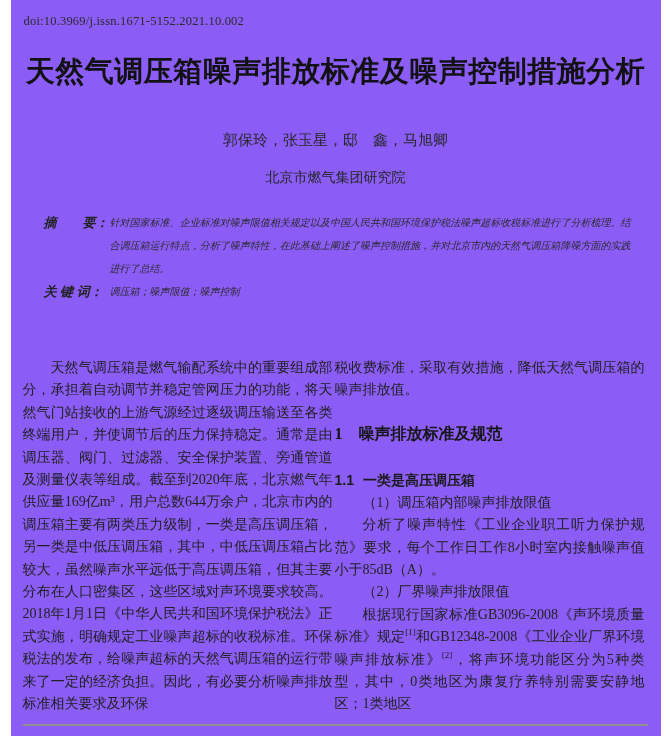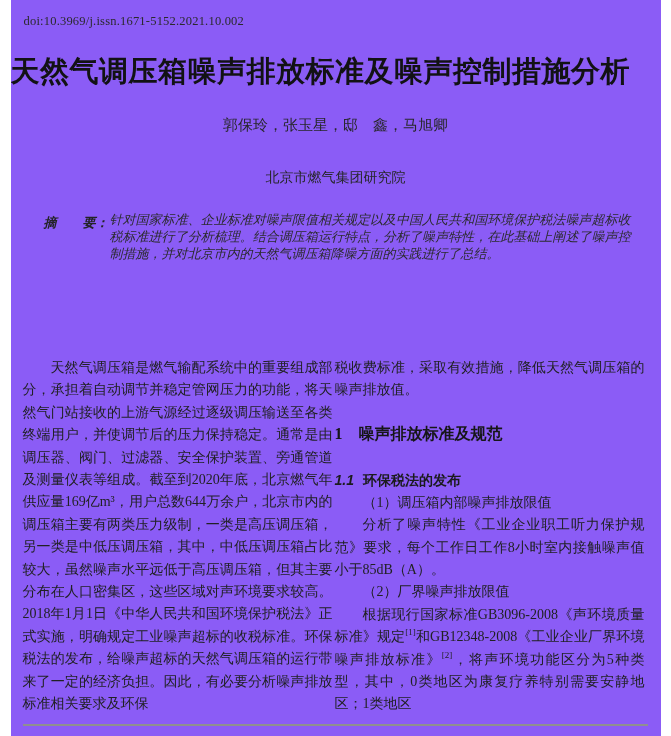--- a/index.html
+++ b/index.html
@@ -13,45 +13,45 @@
     font-family: "Liberation Serif", "DejaVu Serif", serif;
     color: #1f1f22;
     overflow: hidden;
   }
   .doi {
     position: absolute; left: 13px; top: 14px;
     font-size: 12.5px; letter-spacing: 0.2px; color: #2a2a2c;
   }
   .title {
     position: absolute; left: 0; right: 0; top: 52px;
-    text-align: left;
+    text-align: center;
     font-size: 29px; font-weight: 700; letter-spacing: 0.5px;
     color: #121214;
     font-family: "Liberation Serif", "DejaVu Serif", serif;
   }
   .authors {
-    position: absolute; left: 0; right: 0; top: 116px;
+    position: absolute; left: 0; right: 0; top: 131px;
     text-align: center; font-size: 15px; color: #27272a;
     font-family: "Liberation Sans", "DejaVu Sans", sans-serif;
   }
   .affiliation {
     position: absolute; left: 0; right: 0; top: 169px;
     text-align: center; font-size: 14px; color: #27272a;
     font-family: "Liberation Sans", "DejaVu Sans", sans-serif;
   }
   .meta { position: absolute; left: 33px; right: 30px; top: 211px; }
   .meta-row { display: flex; align-items: flex-start; }
   .meta-label {
     flex: 0 0 66px;
     font-weight: 700; font-size: 13px; line-height: 23px;
     font-family: "Liberation Sans", "DejaVu Sans", sans-serif;
     color: #232325; white-space: pre; font-style: italic;
   }
   .meta-text {
-    flex: 1; font-size: 13px; line-height: 17px;
+    flex: 1; font-size: 10px; line-height: 23px;
     font-style: italic; text-align: justify; color: #2b2b2d;
   }
   .columns {
     position: absolute; left: 12px; top: 357px;
     width: 638px; display: flex; gap: 2px;
   }
   .col { width: 310px; }
   .para {
     font-size: 14px; line-height: 22.4px;
     text-align: justify; color: #212124;
@@ -63,21 +63,21 @@
     color: #161618;
     font-family: Liberation Serif, serif;
   }
   .sec-h2 .sec-num { margin-right: 16px; }
   .sec-h3 {
     margin-top: 24px; margin-bottom: 1px;
     font-size: 14px; font-weight: 700; line-height: 22px;
     color: #1b1b1d;
     font-family: "Liberation Sans", "DejaVu Sans", sans-serif;
   }
-  .sec-h3 .sec-num { margin-right: 9px; font-style: italic; }
+  .sec-h3 .sec-num { margin-right: 9px; }
   sup { font-size: 9px; vertical-align: super; line-height: 0; }
   .bottom-rule {
     position: absolute; left: 12px; right: 13px; top: 724px;
     height: 2px; background: #8f8f90;
   }
 </style>
 </head>
 <body>
 
 <div class="page">
@@ -88,34 +88,38 @@
 
   <div class="authors">郭保玲，张玉星，邸　鑫，马旭卿</div>
 
   <div class="affiliation">北京市燃气集团研究院</div>
 
   <div class="meta">
     <div class="meta-row">
       <span class="meta-label">摘　　要：</span>
       <span class="meta-text">针对国家标准、企业标准对噪声限值相关规定以及中国人民共和国环境保护税法噪声超标收税标准进行了分析梳理。结合调压箱运行特点，分析了噪声特性，在此基础上阐述了噪声控制措施，并对北京市内的天然气调压箱降噪方面的实践进行了总结。</span>
     </div>
+    <div class="meta-row">
+      <span class="meta-label">关 键 词：</span>
+      <span class="meta-text">调压箱；噪声限值；噪声控制</span>
+    </div>
   </div>
 
   <div class="columns">
 
     <div class="col">
       <p class="para p-ind">天然气调压箱是燃气输配系统中的重要组成部分，承担着自动调节并稳定管网压力的功能，将天然气门站接收的上游气源经过逐级调压输送至各类终端用户，并使调节后的压力保持稳定。通常是由调压器、阀门、过滤器、安全保护装置、旁通管道及测量仪表等组成。截至到2020年底，北京燃气年供应量169亿m³，用户总数644万余户，北京市内的调压箱主要有两类压力级制，一类是高压调压箱，另一类是中低压调压箱，其中，中低压调压箱占比较大，虽然噪声水平远低于高压调压箱，但其主要分布在人口密集区，这些区域对声环境要求较高。2018年1月1日《中华人民共和国环境保护税法》正式实施，明确规定工业噪声超标的收税标准。环保税法的发布，给噪声超标的天然气调压箱的运行带来了一定的经济负担。因此，有必要分析噪声排放标准相关要求及环保</p>
     </div>
 
     <div class="col">
       <p class="para">税收费标准，采取有效措施，降低天然气调压箱的噪声排放值。</p>
 
       <h2 class="sec-h2"><span class="sec-num">1</span><span>噪声排放标准及规范</span></h2>
 
-      <h3 class="sec-h3"><span class="sec-num">1.1</span><span>环保税法的发布</span></h3>
+      <h3 class="sec-h3"><span class="sec-num">1.1</span><span>一类是高压调压箱</span></h3>
 
       <p class="para p-ind">（1）调压箱内部噪声排放限值</p>
       <p class="para p-ind">分析了噪声特性《工业企业职工听力保护规范》要求，每个工作日工作8小时室内接触噪声值小于85dB（A）。</p>
       <p class="para p-ind">（2）厂界噪声排放限值</p>
       <p class="para p-ind">根据现行国家标准GB3096-2008《声环境质量标准》规定<sup>[1]</sup>和GB12348-2008《工业企业厂界环境噪声排放标准》<sup>[2]</sup>，将声环境功能区分为5种类型，其中，0类地区为康复疗养特别需要安静地区；1类地区</p>
     </div>
 
   </div>
 
   <div class="bottom-rule"></div>

